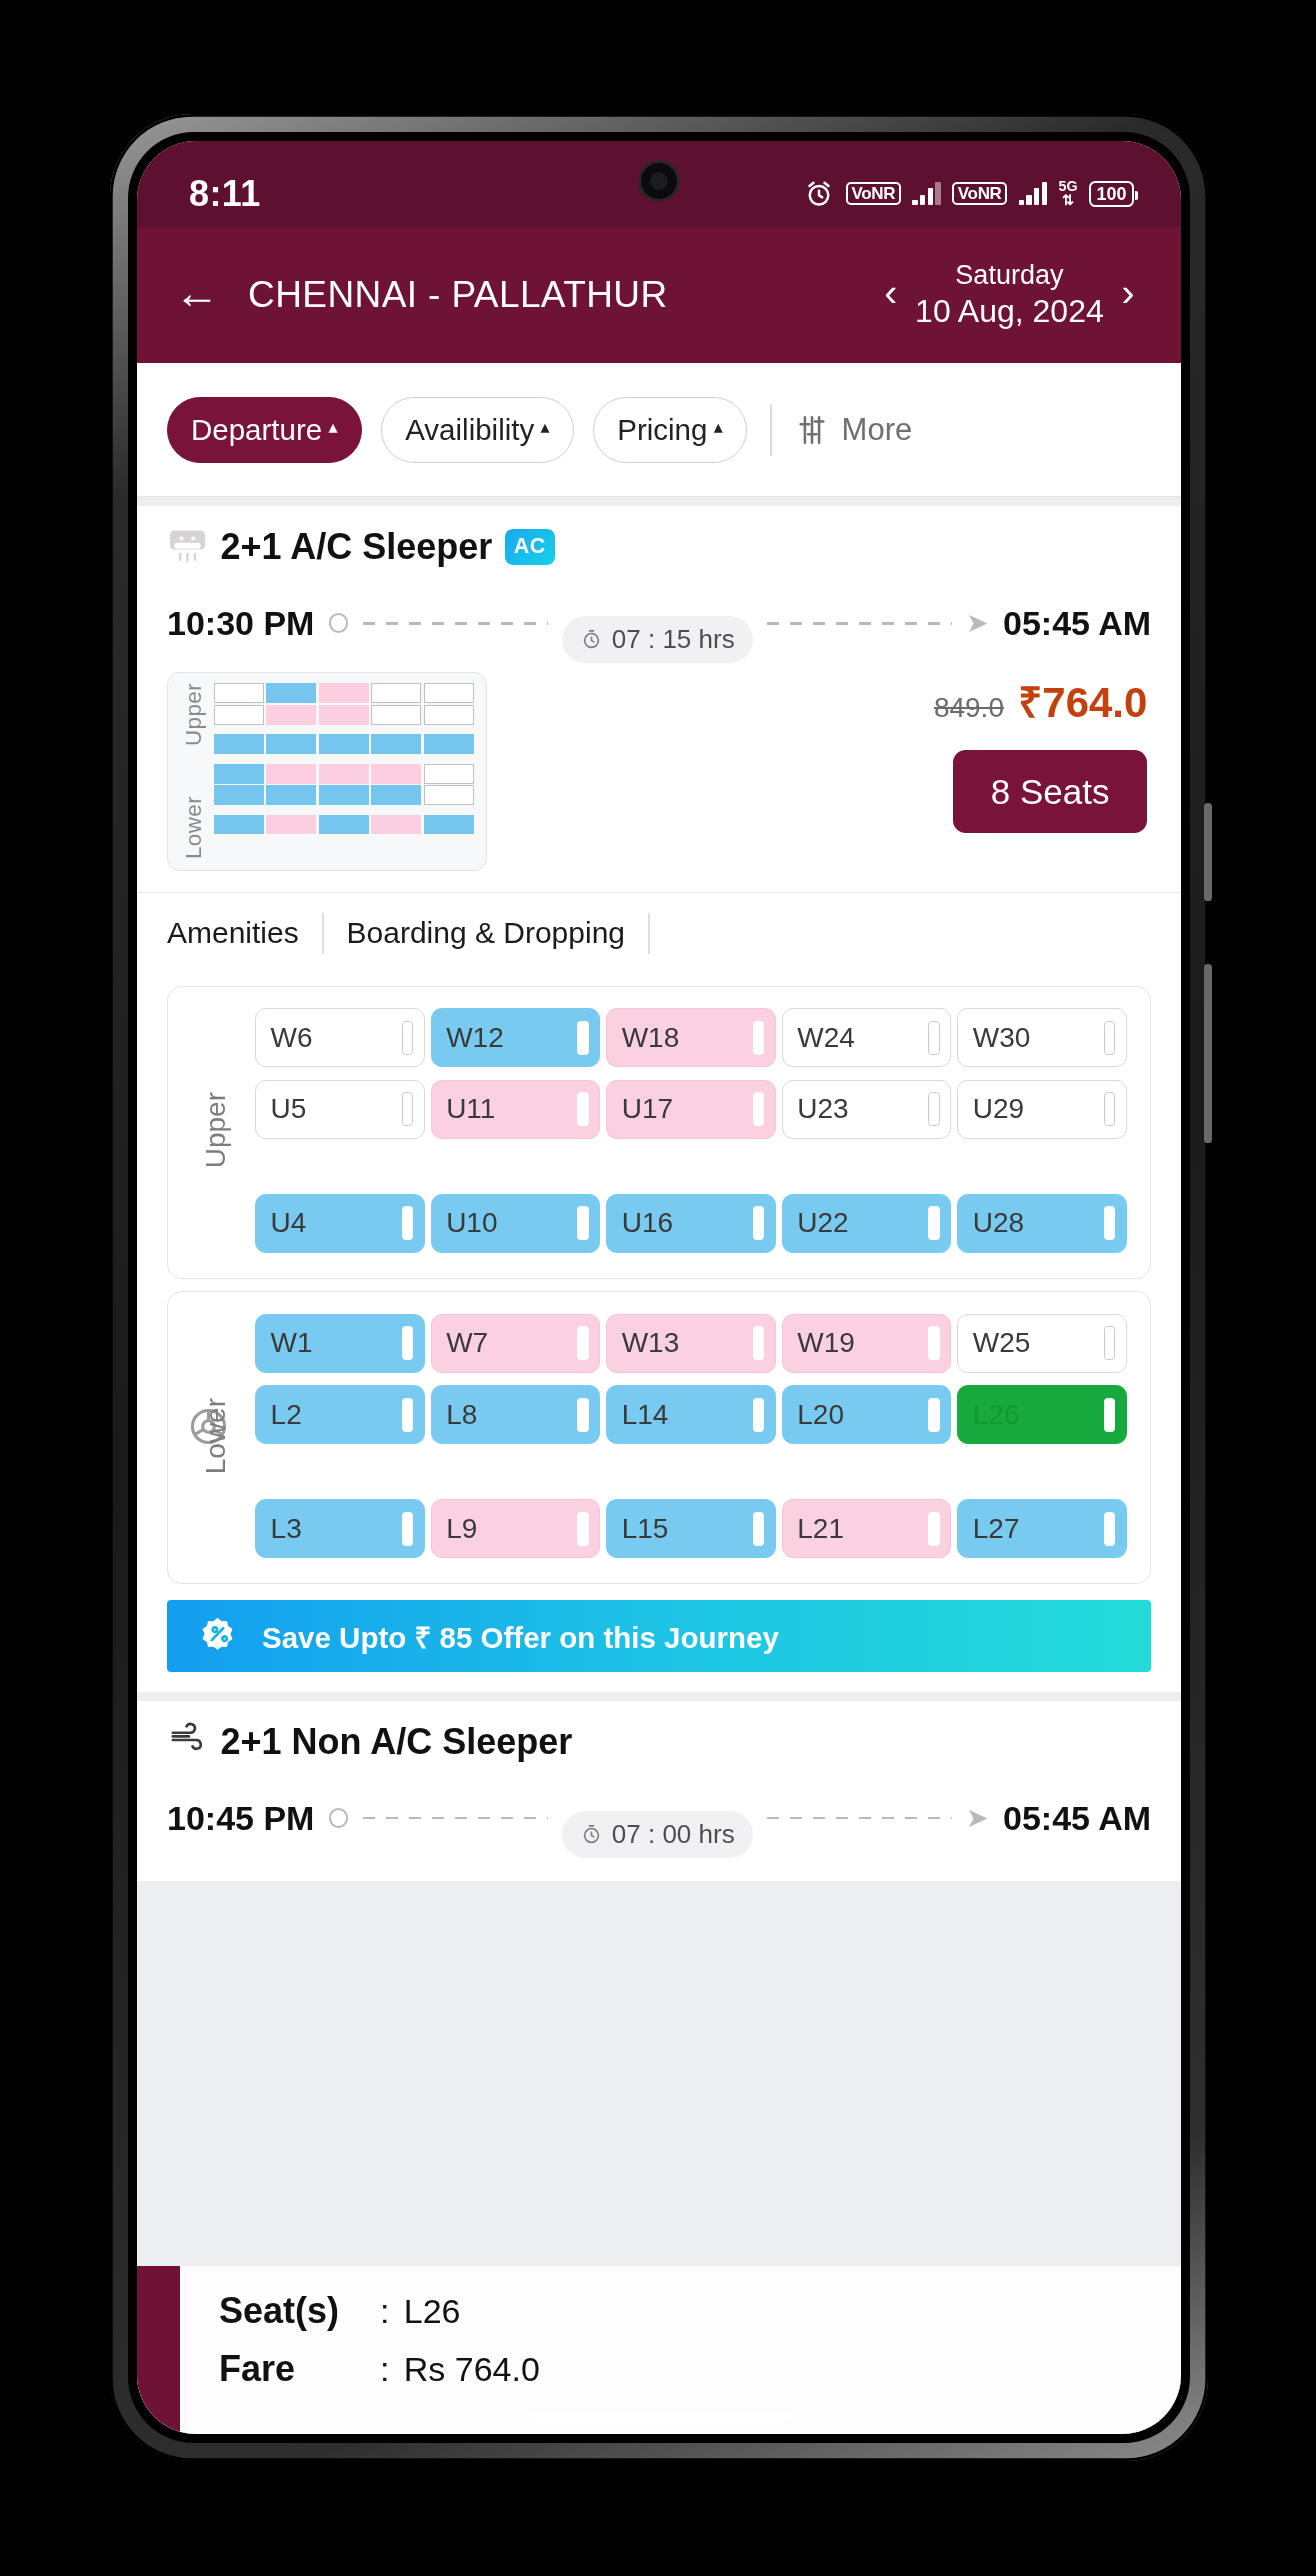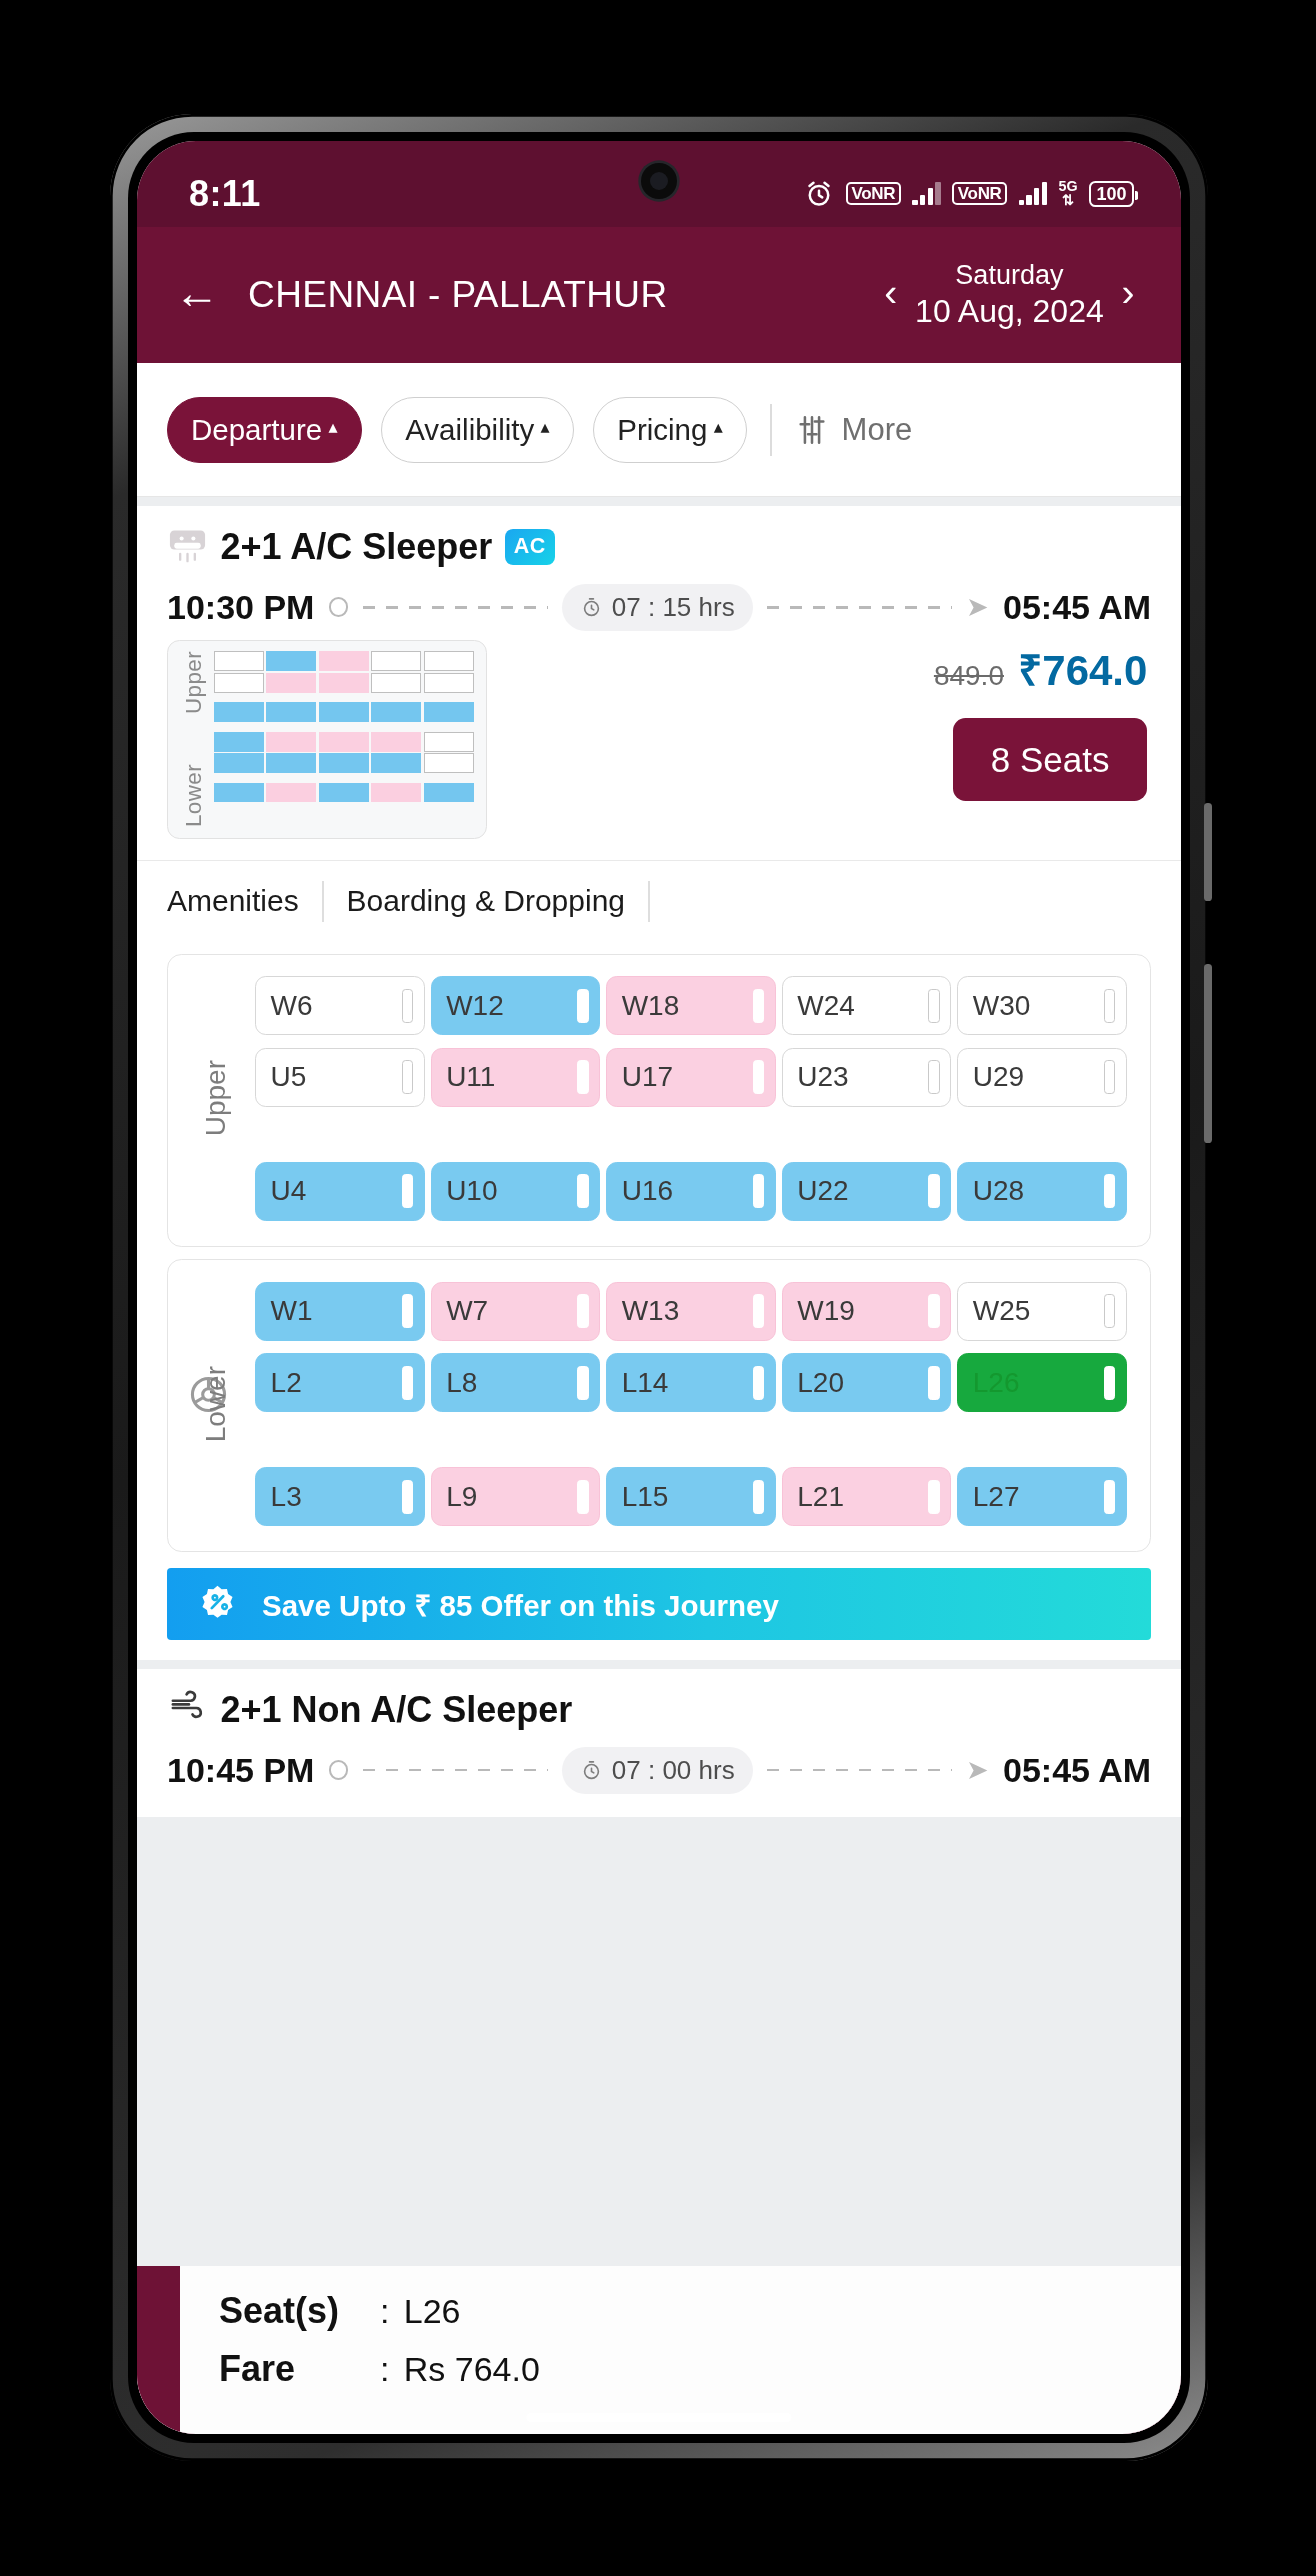--- a/index.html
+++ b/index.html
@@ -93,21 +93,21 @@
   .ac-badge{ background:linear-gradient(135deg,#1aa7f0,#17d2e8); color:#fff;
              font-size:21.5px; font-weight:bold; border-radius:8px; padding:5.4px 9px;
              letter-spacing:0.4px; }
 
   .timeline{ display:flex; align-items:center; margin-top:16px; gap:14.3px; }
   .tm{ font-size:34px; font-weight:bold; color:#111; white-space:nowrap;}
   .dotcircle{ width:19.7px;height:19.7px;border:2.7px solid #b9b9b9;border-radius:50%;}
   .dashes{ flex:1; height:2.7px;
            background:repeating-linear-gradient(to right,#b9b9b9 0 12.5px,transparent 12.5px 23px);}
   .dur-pill{ background:#f1f1f3; border-radius:25px; padding:8px 18px; font-size:26px;
-             color:#4d4d4d; display:flex; align-items:center; gap:9px; white-space:nowrap;}
+             color:#4d4d4d; display:flex; align-items:center; gap:9px; white-space:nowrap;margin-top:32px;}
   .arrowhead{ color:#b9b9b9; font-size:27px; line-height:1;}
 
   .row-mid{ display:flex; align-items:flex-start; margin-top:9px; }
   #thumb-map{
     width:320px; height:199px; border:1.8px solid #e2e2e2; border-radius:12.5px;
     background:#f7f8f9; display:flex; padding:10.7px 12.5px; gap:7.2px;
   }
   .thumb-side{ display:flex; flex-direction:column; justify-content:space-between;}
   .thumb-lbl{ writing-mode:vertical-rl; transform:rotate(180deg); font-size:22.4px;
               color:#8b8b8b; letter-spacing:0.4px; }
@@ -115,21 +115,21 @@
   .tgrp{ display:flex; flex-direction:column; gap:1.8px; }
   .trow{ display:flex; gap:2.7px; }
   .tcell{ flex:1; height:19.7px; border:1.8px solid #bfbfbf; }
   .c-white{ background:#fff; }
   .c-blue{ background:#74c6ef; border-color:#74c6ef; }
   .c-pink{ background:#fbcfe0; border-color:#fbcfe0; }
 
   .price-col{ margin-left:auto; text-align:right; padding-right:3.6px; }
   .price-line{ display:flex; align-items:baseline; justify-content:flex-end; gap:14.3px; }
   .price-old{ font-size:28px; color:#6b6b6b; text-decoration:line-through; }
-  .price-new{ font-size:42px; font-weight:bold; color:#0369a1; }
+  .price-new{ font-size:42px; font-weight:bold; color:#c2410c; }
   #seats-btn{ margin-top:21.5px; background:#7a1339; color:#fff; font-size:35px;
               border-radius:12.5px; padding:21.5px 38px; display:inline-block; }
 
   #tabs-row{ display:flex; align-items:center; gap:0; margin:21.5px 0 0 0;
              padding:0 0 0 30px; border-top:0.9px solid #e9e9e9; }
   .tab{ font-size:30px; color:#1b1b1b; padding:23px 23px; white-space:nowrap; }
   .tab:first-child{ padding-left:0; }
   .tabdiv{ width:1.8px; height:41px; background:#dedede; }
 
   .deck{ margin:12.5px 30px 0 30px; border:1.8px solid #e4e4e4; border-radius:14.3px;

